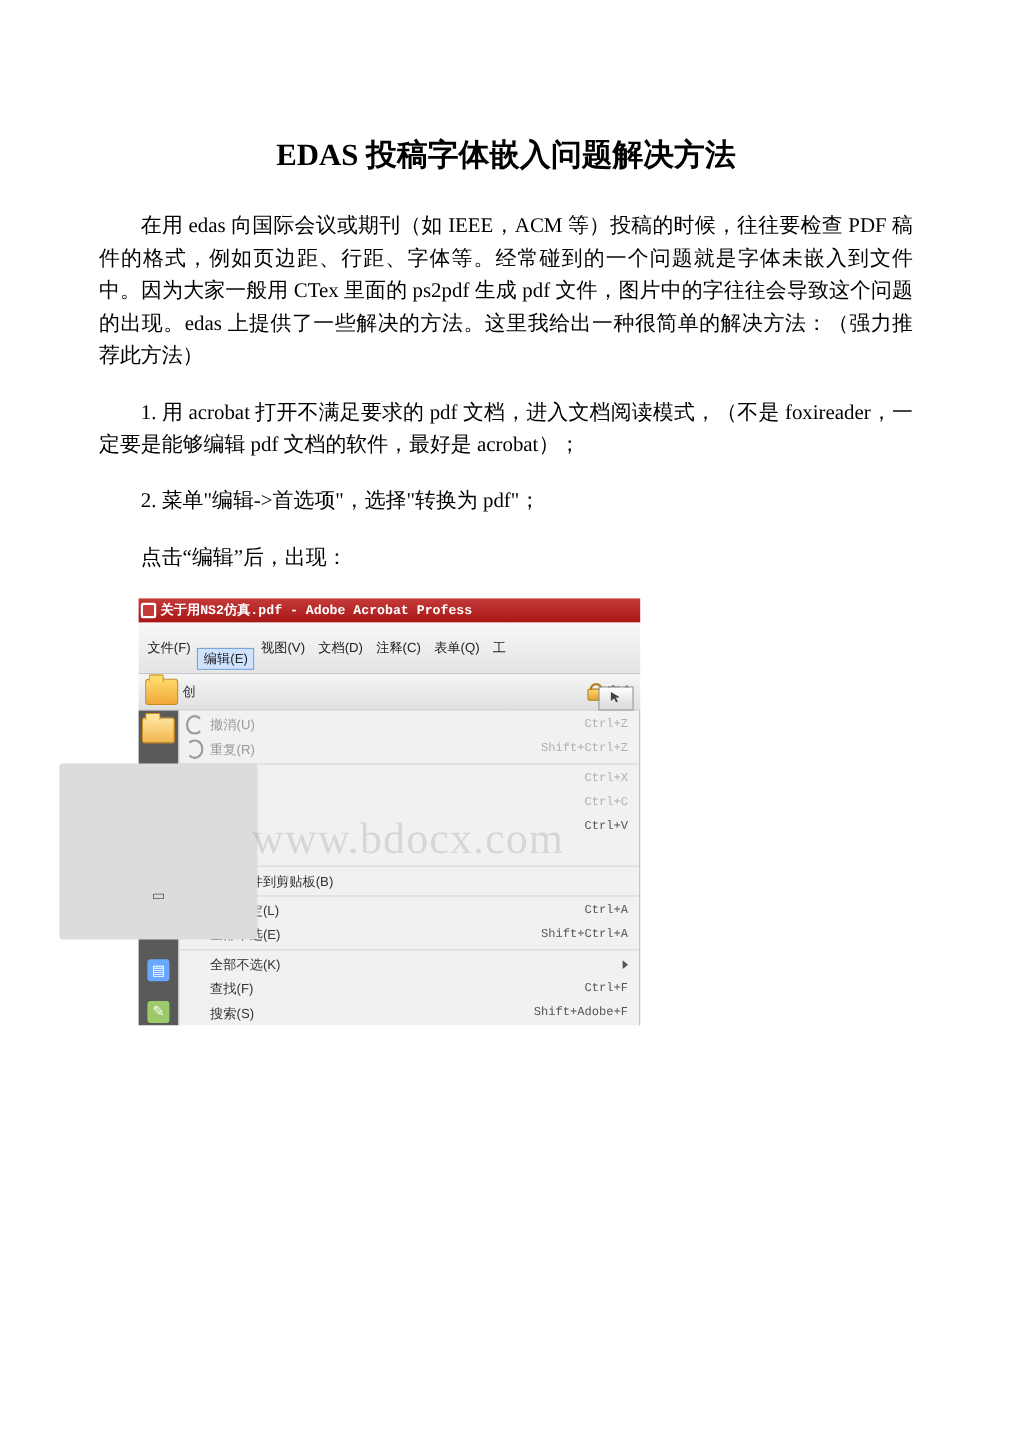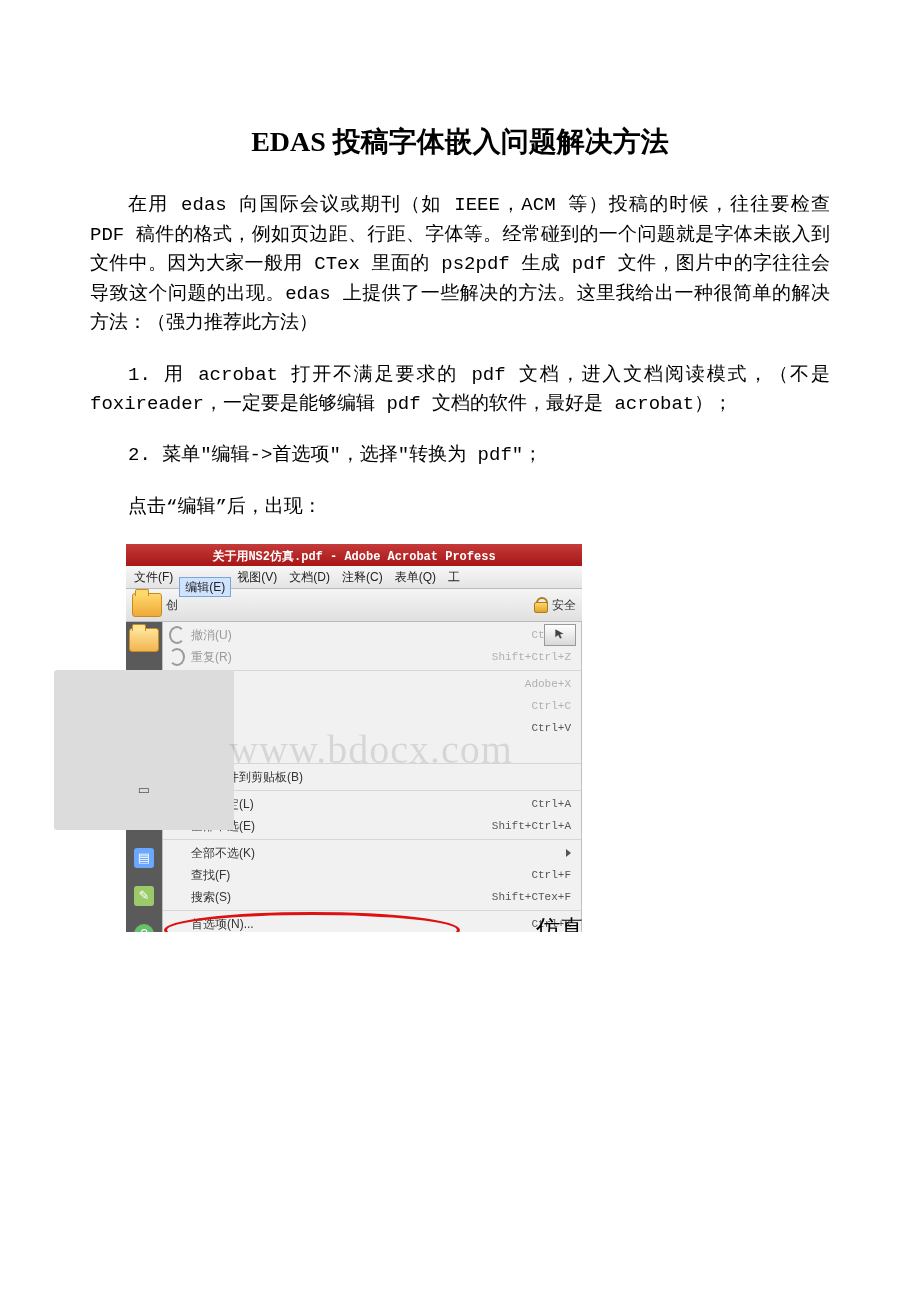--- a/index.html
+++ b/index.html
@@ -1,34 +1,34 @@
 <!DOCTYPE html>
 <html><head>
 <meta charset="utf-8">
 <style>
   html,body{margin:0;padding:0;background:#fff;}
   .page{width:920px;height:932px;box-sizing:border-box;padding:120px 90px 40px 90px;
         font-family:"Songti SC","SimSun","Times New Roman",serif;font-size:19px;
         color:#000;line-height:1.55;position:relative;}
   .title{text-align:center;font-weight:bold;font-size:28px;margin-bottom:28px;
          font-family:"Heiti SC","SimHei","Times New Roman",serif;}
-  .para{text-indent:2em;margin:0 0 22px 0;text-align:justify;font-family:Liberation Mono, monospace;}
+  .para{text-indent:2em;margin:0 0 22px 0;text-align:justify;}
   
   .shot{width:456px;margin-left:36px;position:relative;
         font-family:"Microsoft YaHei","SimSun",sans-serif;font-size:12px;
         color:#000;user-select:none;}
   .titlebar{height:22px;background:linear-gradient(#c53a3a,#a81616);
             display:flex;align-items:center;color:#fff;font-weight:bold;
-            padding:0 2px;gap:4px;font-family:"Courier New",monospace;flex-direction:column;}
+            padding:0 2px;gap:4px;font-family:"Courier New",monospace;}
   .titlebar .ticon{width:14px;height:14px;background:#fff;border-radius:2px;
                    display:inline-block;position:relative;}
   .titlebar .ticon::after{content:"";position:absolute;inset:2px;background:#c53a3a;
                           border-radius:1px;}
   .menubar{height:22px;background:linear-gradient(#f7f7f7,#e4e4e4);
-           border-bottom:1px solid #bbb;display:flex;align-items:center;padding:0 2px;}
+           border-bottom:1px solid #bbb;display:flex;align-items:center;padding:12px 2px;}
   .menubar span{padding:0 6px;color:#222;}
   .menubar .active{background:#cfe3ff;border:1px solid #7aa6d6;padding:0 5px;margin-top:19px;}
   .toolbar{height:32px;background:linear-gradient(#f5f5f5,#e0e0e0);
            border-bottom:1px solid #bbb;display:flex;align-items:center;gap:6px;
            padding:0 6px;}
   .tbbtn{display:flex;align-items:center;gap:4px;color:#333;}
   .big-folder{width:28px;height:22px;border-radius:3px;
               background:linear-gradient(#ffd86b,#f0a93a);border:1px solid #c98a1f;
               position:relative;}
   .big-folder::before{content:"";position:absolute;top:-5px;left:2px;width:12px;height:6px;
@@ -149,21 +149,21 @@
                 <span class="redo-ico"></span>
               </span>
             <span class="lbl">重复(R)</span>
             <span class="sc">Shift+Ctrl+Z</span>
           </div>
         </div>
         <div class="grp">
           <div class="mi disabled">
             <span class="ico"></span>
             <span class="lbl">剪切(T)</span>
-            <span class="sc">Adobe+X</span>
+            <span class="sc">Ctrl+X</span>
           </div>
           <div class="mi disabled">
             <span class="ico"></span>
             <span class="lbl">复制(C)</span>
             <span class="sc">Ctrl+C</span>
           </div>
           <div class="mi">
             <span class="ico">
                 <span class="clip-ico"></span>
               </span>
@@ -200,21 +200,21 @@
             <span class="arrow"></span>
           </div>
           <div class="mi">
             <span class="ico"></span>
             <span class="lbl">查找(F)</span>
             <span class="sc">Ctrl+F</span>
           </div>
           <div class="mi">
             <span class="ico"></span>
             <span class="lbl">搜索(S)</span>
-            <span class="sc">Shift+CTex+F</span>
+            <span class="sc">Shift+Adobe+F</span>
           </div>
         </div>
         <div class="grp">
           <div class="mi">
             <span class="ico"></span>
             <span class="lbl">首选项(N)...</span>
             <span class="sc">Ctrl+K</span>
           </div>
         </div>
       </div>

